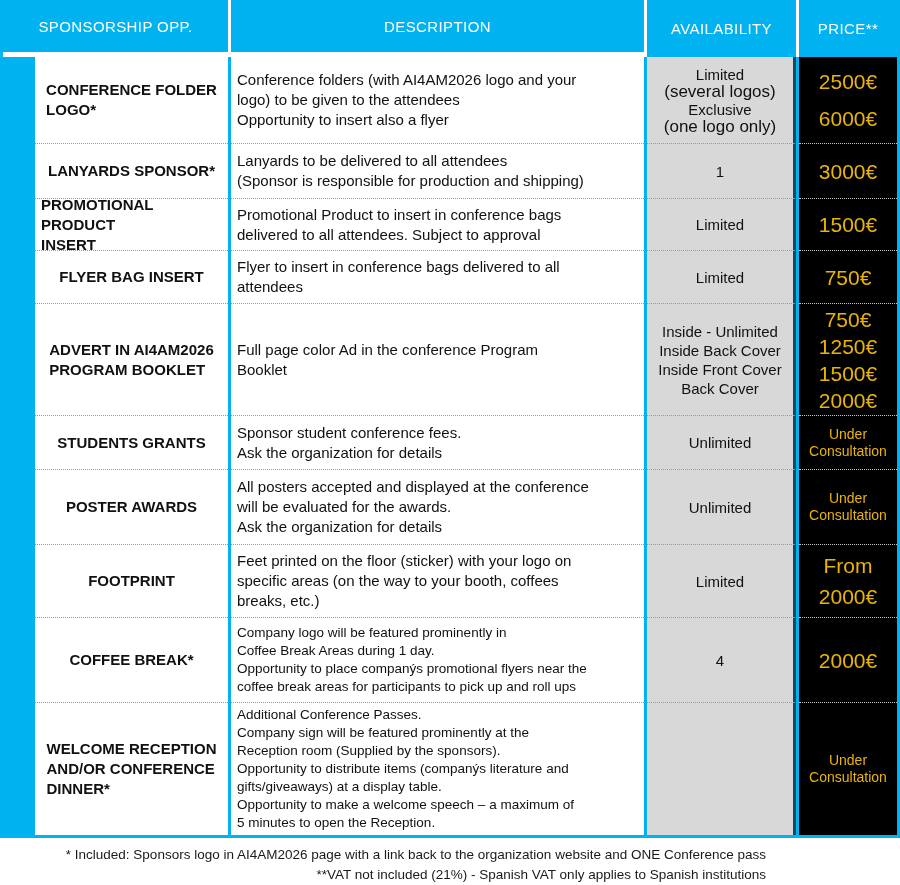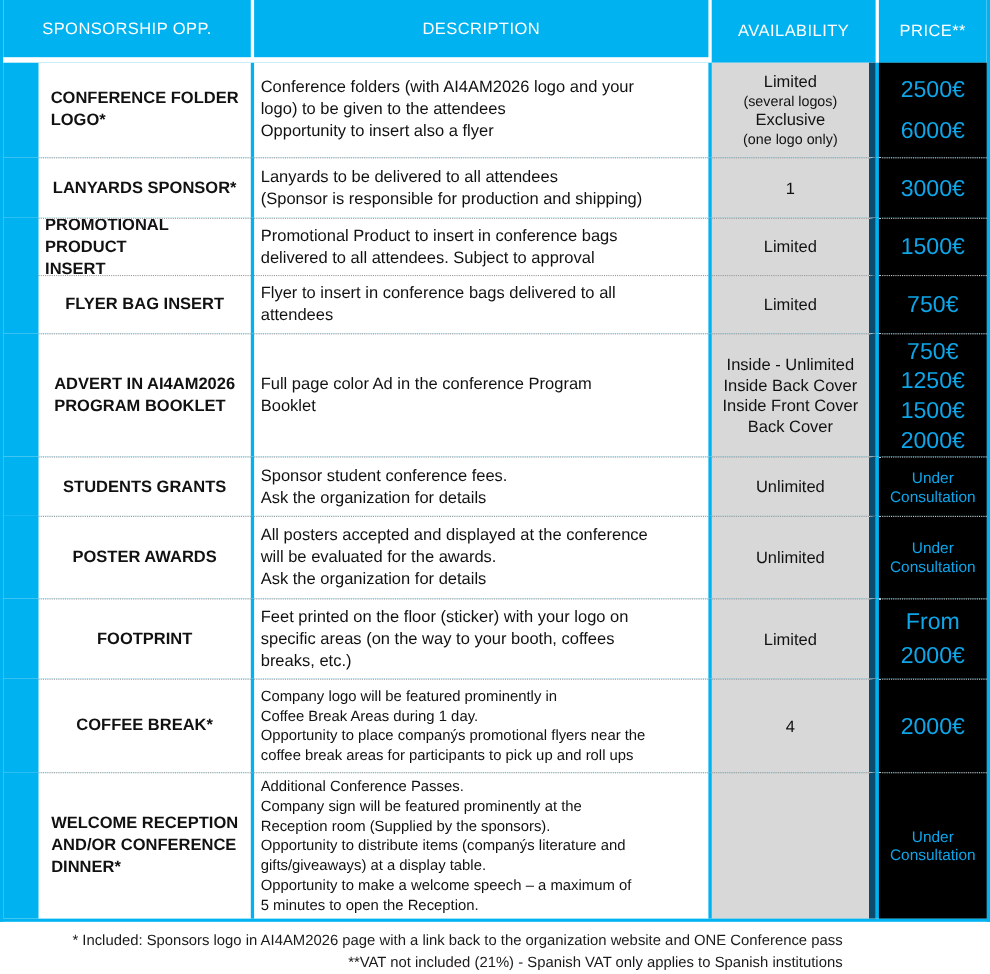--- a/index.html
+++ b/index.html
@@ -76,30 +76,30 @@
   .desc-cell {
     align-items:flex-start; text-align:left;
     font-size:15px; line-height:20px;
     white-space:pre-line;
     padding:3px 4px 3px 6px;
   }
   .desc-cell.dense { font-size:13.5px; line-height:18px; }
 
   .avail-cell {
     background:var(--availability_bg,#d8d8d8);
-    border-right:6px solid #0c4a6e;
+    border-right:3px solid #0c4a6e;
     text-align:center;
     font-size:15px; line-height:19px;
     padding:2px 4px;
   }
-  .avail-line.small { font-size:13px; line-height:16px;text-align:center; }
+  .avail-line.small { font-size:17px; line-height:16px;text-align:center; }
 
   .price-cell {
     background:var(--price_bg,#000000);
-    color:#0ea5e9;
+    color:#eab308;
     text-align:center;
     font-size:21px; line-height:27px;
     justify-content:space-evenly;
     padding:2px 2px;
   }
   .price-cell.small { font-size:14px; line-height:17px; justify-content:center; }
 
   
   .footnotes {
     margin-top:7px;

